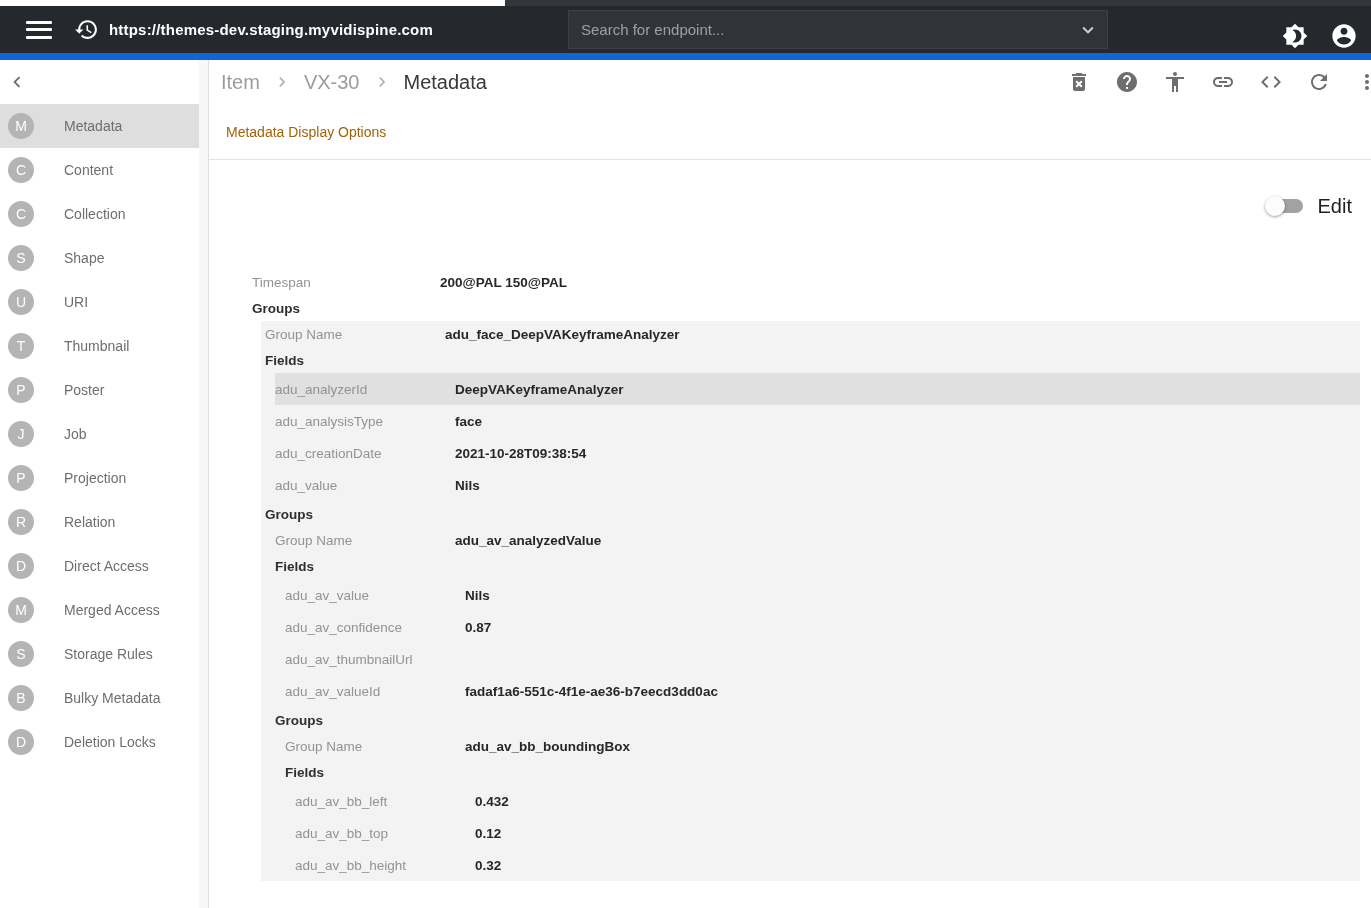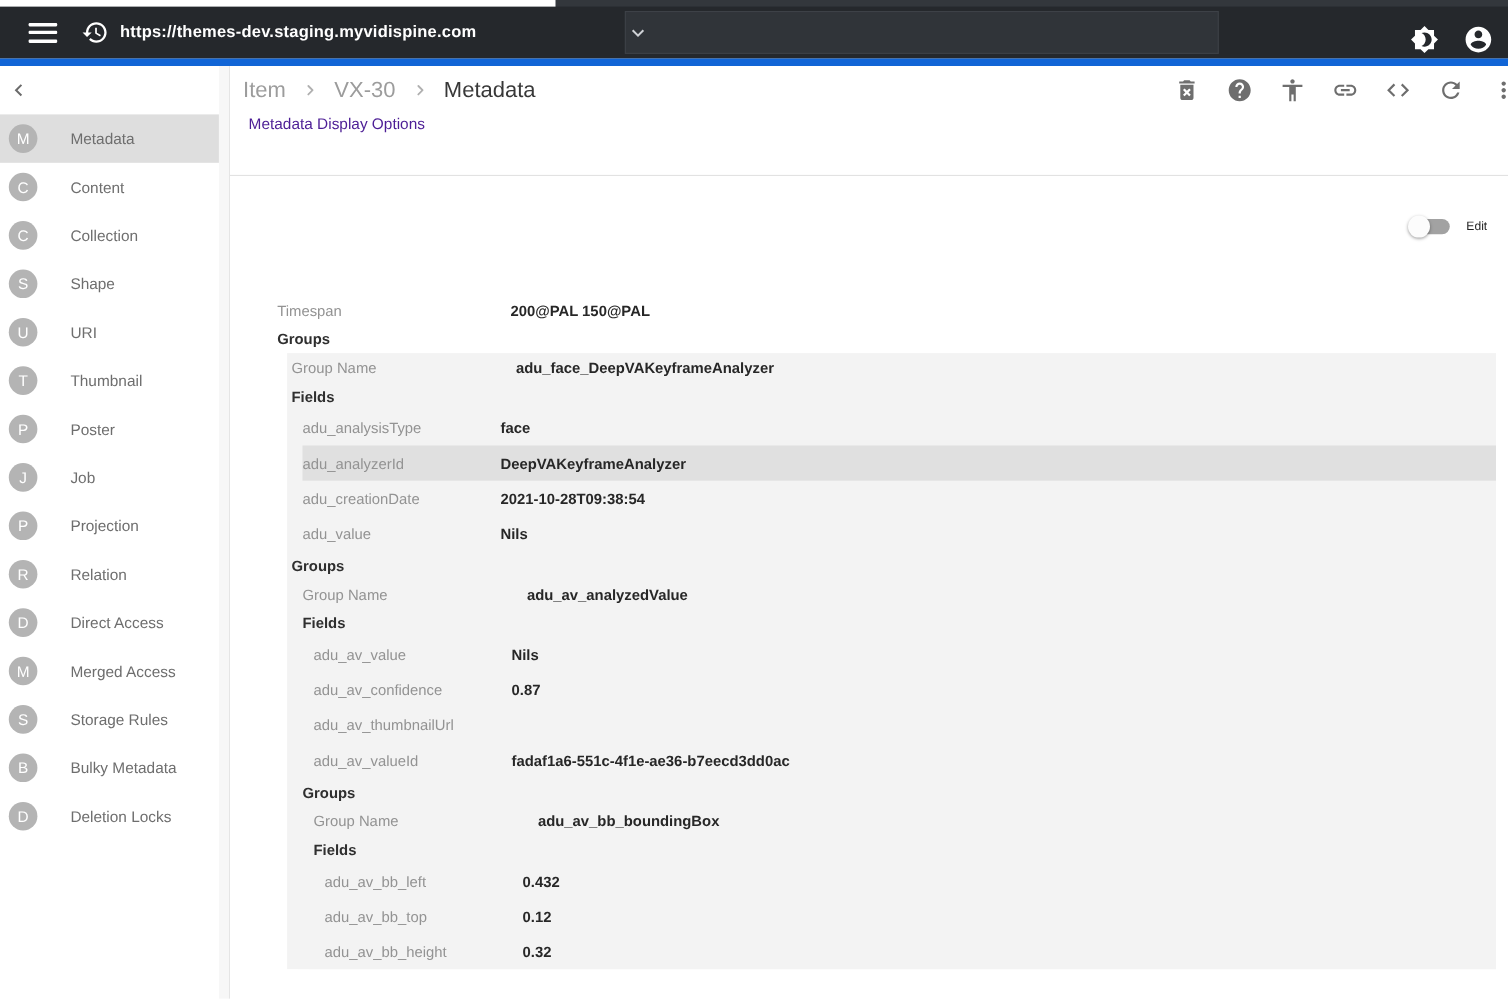--- a/index.html
+++ b/index.html
@@ -38,36 +38,36 @@
   .side-label { margin-left:30px; color:#6e6e6e; font-size:14px; white-space:nowrap; }
 
   
   .main { flex:1; position:relative; background:#fff; overflow:hidden; }
   .mtoolbar { position:relative; height:44px; display:flex; padding-left:12px; }
   .crumbs { display:flex; align-items:center; gap:12px; font-size:20px; }
   .crumb { color:#9c9c9c; cursor:pointer; }
   .crumb.current { color:#383838; cursor:default; }
   .toolbar-icons { position:absolute; right:-8px; top:0; height:44px; display:flex; align-items:center; gap:24px; }
   .ticon { width:24px; height:24px; display:flex; align-items:center; justify-content:center; cursor:pointer; }
-  .options-bar { height:56px; display:flex; padding-left:17px;
-    border-bottom:1px solid #e2e2e2; color:#4c1d95; font-size:14px; cursor:pointer; }
+  .options-bar { height:56px; display:flex; align-items:center; padding-left:17px;
+    border-bottom:1px solid #e2e2e2; color:#a16207; font-size:14px; cursor:pointer; }
 
   
   .edit-row { display:flex; justify-content:flex-end; align-items:center; gap:15px;
     padding-right:19px; margin-top:35px; height:22px; }
   .switch { position:relative; width:38px; height:20px; cursor:pointer; }
   .switch .track { position:absolute; left:5px; top:3px; width:33px; height:14px; border-radius:7px; background:#a2a2a2; }
   .switch .knob { position:absolute; left:0; top:0; width:20px; height:20px; border-radius:50%;
     background:#fcfcfc; box-shadow:0 1px 3px rgba(0,0,0,.4); }
-  .edit-label { font-size:11px; color:#1f1f1f; }
+  .edit-label { font-size:20px; color:#1f1f1f; }
 
   
   .meta-tree { margin:52px 11px 0 43px; font-size:13.5px; }
   .trow { display:flex; align-items:center; }
-  .trow.meta, .trow.head { height:26px;gap:24px; }
+  .trow.meta, .trow.head { height:26px; }
   .trow.field { height:32px; }
   .tlabel { flex:0 0 180px; color:#939393; white-space:nowrap; }
   .trow.l0 .tlabel { flex:0 0 188px; }
   .thead { color:#2f2f2f; font-weight:bold; }
   .tvalue { color:#272727; font-weight:bold; white-space:nowrap; }
   .gpanel { background:#f3f3f3; margin-left:9px; padding-left:4px; }
   .gpanel .gpanel { margin-left:6px; }
   .frows { margin-left:10px; }
   .trow.sel { background:#e0e0e0; }
 
@@ -86,20 +86,21 @@
         <span></span>
         <span></span>
       </div>
     <div class="hist">
       <svg width="25" height="25" viewBox="0 0 24 24" fill="#ffffff">
           <path d="M13 3c-4.97 0-9 4.03-9 9H1l3.89 3.89.07.14L9 12H6c0-3.87 3.13-7 7-7s7 3.13 7 7-3.13 7-7 7c-1.93 0-3.68-.79-4.94-2.06l-1.42 1.42C8.27 19.99 10.51 21 13 21c4.97 0 9-4.03 9-9s-4.03-9-9-9zm-1 5v5l4.28 2.54.72-1.21-3.5-2.08V8H12z"></path>
         </svg>
     </div>
     <div class="url-text">https://themes-dev.staging.myvidispine.com</div>
     <div class="searchbox">
+      <input type="text" placeholder="Search for endpoint..." style="">
       <div class="sb-chev">
         <svg width="22" height="22" viewBox="0 0 24 24" fill="#cfd2d6">
             <path d="M7.41 8.59 12 13.17l4.59-4.58L18 10l-6 6-6-6 1.41-1.41z"></path>
           </svg>
       </div>
     </div>
     <div class="topbar-right">
       <div>
         <svg width="26" height="26" viewBox="0 0 24 24" fill="#ffffff">
             <path d="M20 8.69V4h-4.69L12 .69 8.69 4H4v4.69L.69 12 4 15.31V20h4.69L12 23.31 15.31 20H20v-4.69L23.31 12 20 8.69zM12 18c-.89 0-1.74-.2-2.5-.55C11.56 16.5 13 14.42 13 12s-1.44-4.5-3.5-5.45C10.26 6.2 11.11 6 12 6c3.31 0 6 2.69 6 6s-2.69 6-6 6z"></path>
@@ -268,27 +269,27 @@
         </div>
         <div class="gpanel">
           <div class="trow meta">
             <span class="tlabel">Group Name</span>
             <span class="tvalue">adu_face_DeepVAKeyframeAnalyzer</span>
           </div>
           <div class="trow head">
             <span class="thead">Fields</span>
           </div>
           <div class="frows">
+            <div class="trow field sel">
+              <span class="tlabel">adu_analyzerId</span>
+              <span class="tvalue">DeepVAKeyframeAnalyzer</span>
+            </div>
             <div class="trow field">
               <span class="tlabel">adu_analysisType</span>
               <span class="tvalue">face</span>
-            </div>
-            <div class="trow field sel">
-              <span class="tlabel">adu_analyzerId</span>
-              <span class="tvalue">DeepVAKeyframeAnalyzer</span>
             </div>
             <div class="trow field">
               <span class="tlabel">adu_creationDate</span>
               <span class="tvalue">2021-10-28T09:38:54</span>
             </div>
             <div class="trow field">
               <span class="tlabel">adu_value</span>
               <span class="tvalue">Nils</span>
             </div>
           </div>

